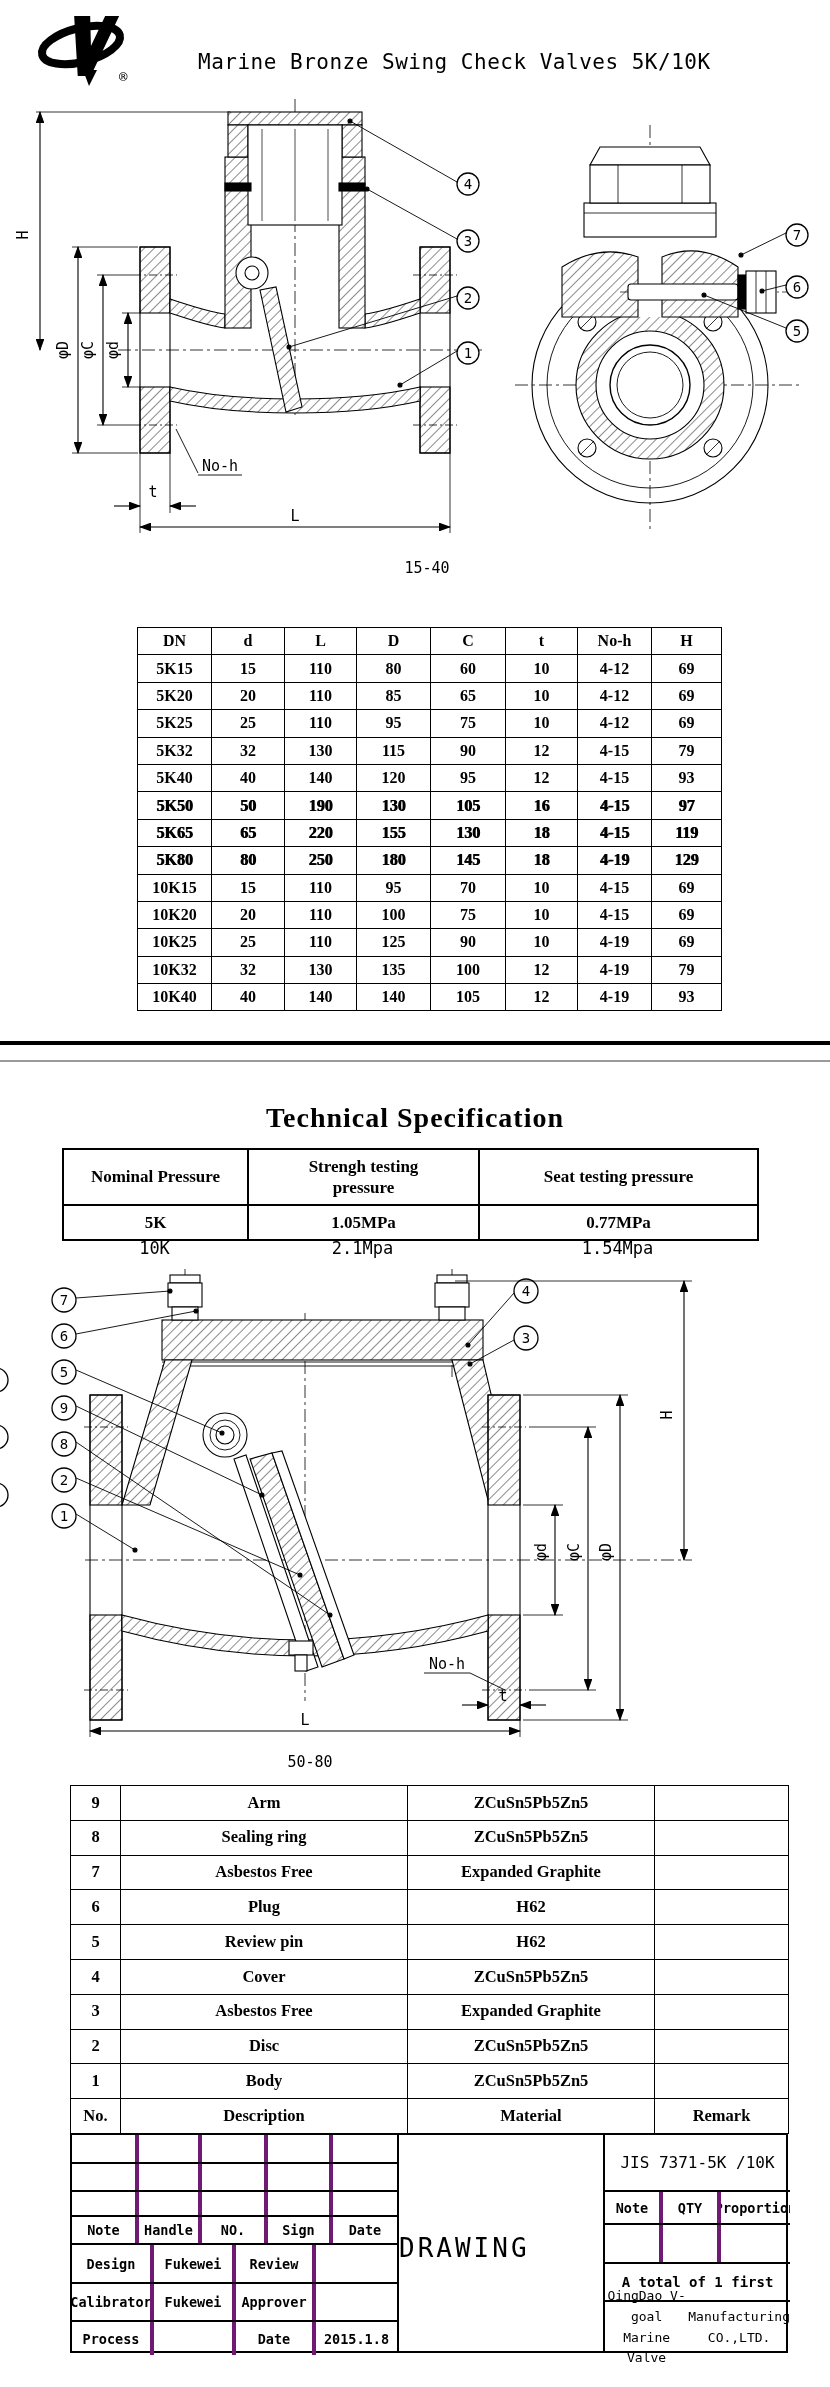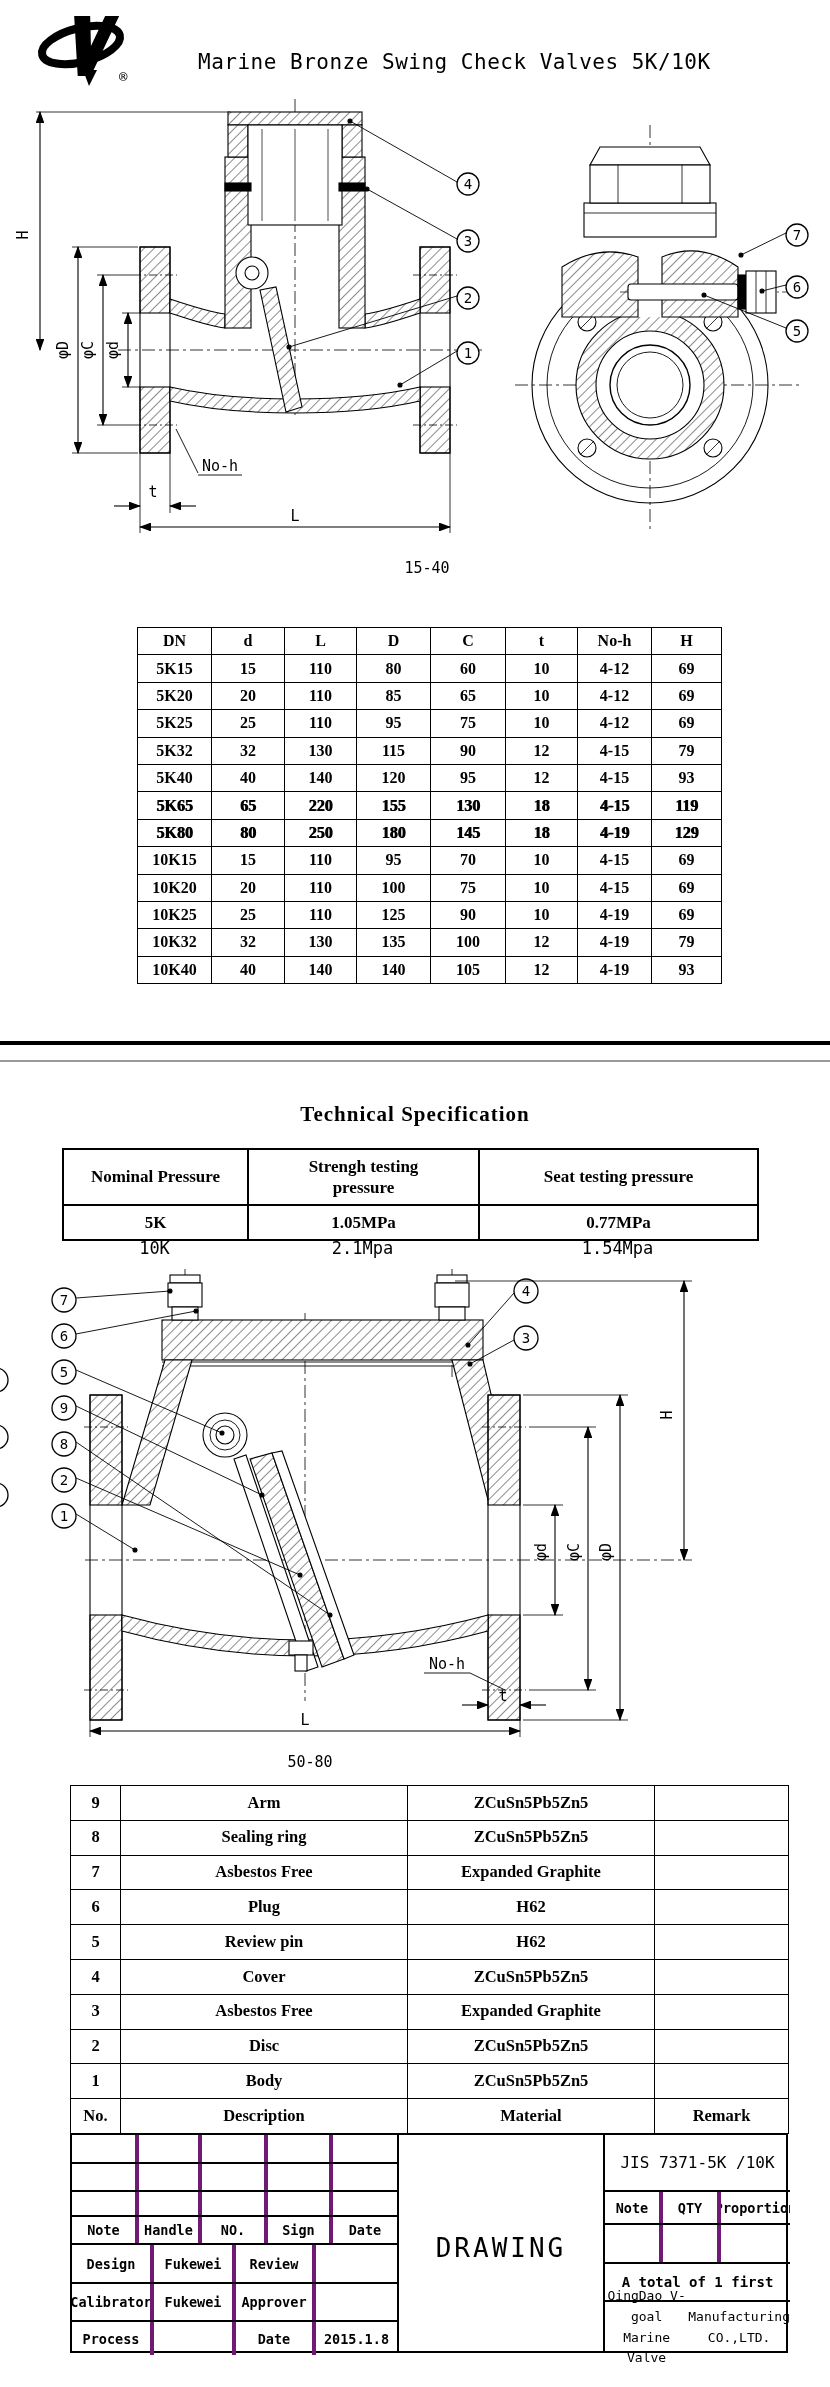--- a/index.html
+++ b/index.html
@@ -32,24 +32,24 @@
   .tblock{border:2px solid #000;box-sizing:border-box;}
   .tb-left{position:absolute;left:0;top:0;width:327px;height:216px;border-right:2px solid #000;box-sizing:border-box;}
   .tb-right{position:absolute;left:531px;top:0;width:187px;height:216px;border-left:2px solid #000;box-sizing:border-box;}
   .trow{display:flex;box-sizing:border-box;border-bottom:2px solid #000;}
   .trow:last-child{border-bottom:none;}
   .tcell{box-sizing:border-box;border-right:4px solid #701a75;display:flex;align-items:center;justify-content:center;
     font-family:"DejaVu Sans Mono",monospace;font-weight:bold;font-size:13.5px;overflow:hidden;}
   .tcell:last-child{border-right:none;}
   .rrow{box-sizing:border-box;border-bottom:2px solid #000;display:flex;align-items:center;justify-content:center;text-align:center;}
   .rrow:last-child{border-bottom:none;}
-  .drawing-big{font-family:"DejaVu Sans Mono",monospace;font-size:26px;letter-spacing:3px;text-align:center;}
+  .drawing-big{font-family:"DejaVu Sans Mono",monospace;font-size:26px;letter-spacing:3px;text-align:left;}
   .divider1{background:#000;}
   .divider2{background:#9a9a9a;}
-  .specttl{width:830px;text-align:center;font-weight:bold;font-size:21px;letter-spacing:1px;font-family:Liberation Serif, serif;}
+  .specttl{width:830px;text-align:center;font-weight:bold;font-size:28px;letter-spacing:1px;font-family:Liberation Serif, serif;}
   .titletxt{font-family:"DejaVu Sans Mono",monospace;font-size:21px;letter-spacing:0.5px;white-space:nowrap;}
 </style>
 </head>
 <body>
 
 <div class="page">
 
   <svg class="abs" style="left:35px;top:10px" width="100" height="78" viewBox="0 0 100 78">
     <ellipse cx="46" cy="35" rx="40" ry="17" transform="rotate(-14 46 35)" fill="none" stroke="#000" stroke-width="8"></ellipse>
     <g transform="skewX(-8)">
@@ -273,20 +273,30 @@
         </tr>
         <tr>
           <td>5K40</td>
           <td>40</td>
           <td>140</td>
           <td>120</td>
           <td>95</td>
           <td>12</td>
           <td>4-15</td>
           <td>93</td>
+        </tr>
+        <tr class="emx">
+          <td>5K50</td>
+          <td>50</td>
+          <td>190</td>
+          <td>130</td>
+          <td>105</td>
+          <td>16</td>
+          <td>4-15</td>
+          <td>97</td>
         </tr>
         <tr class="emx">
           <td>5K65</td>
           <td>65</td>
           <td>220</td>
           <td>155</td>
           <td>130</td>
           <td>18</td>
           <td>4-15</td>
           <td>119</td>

